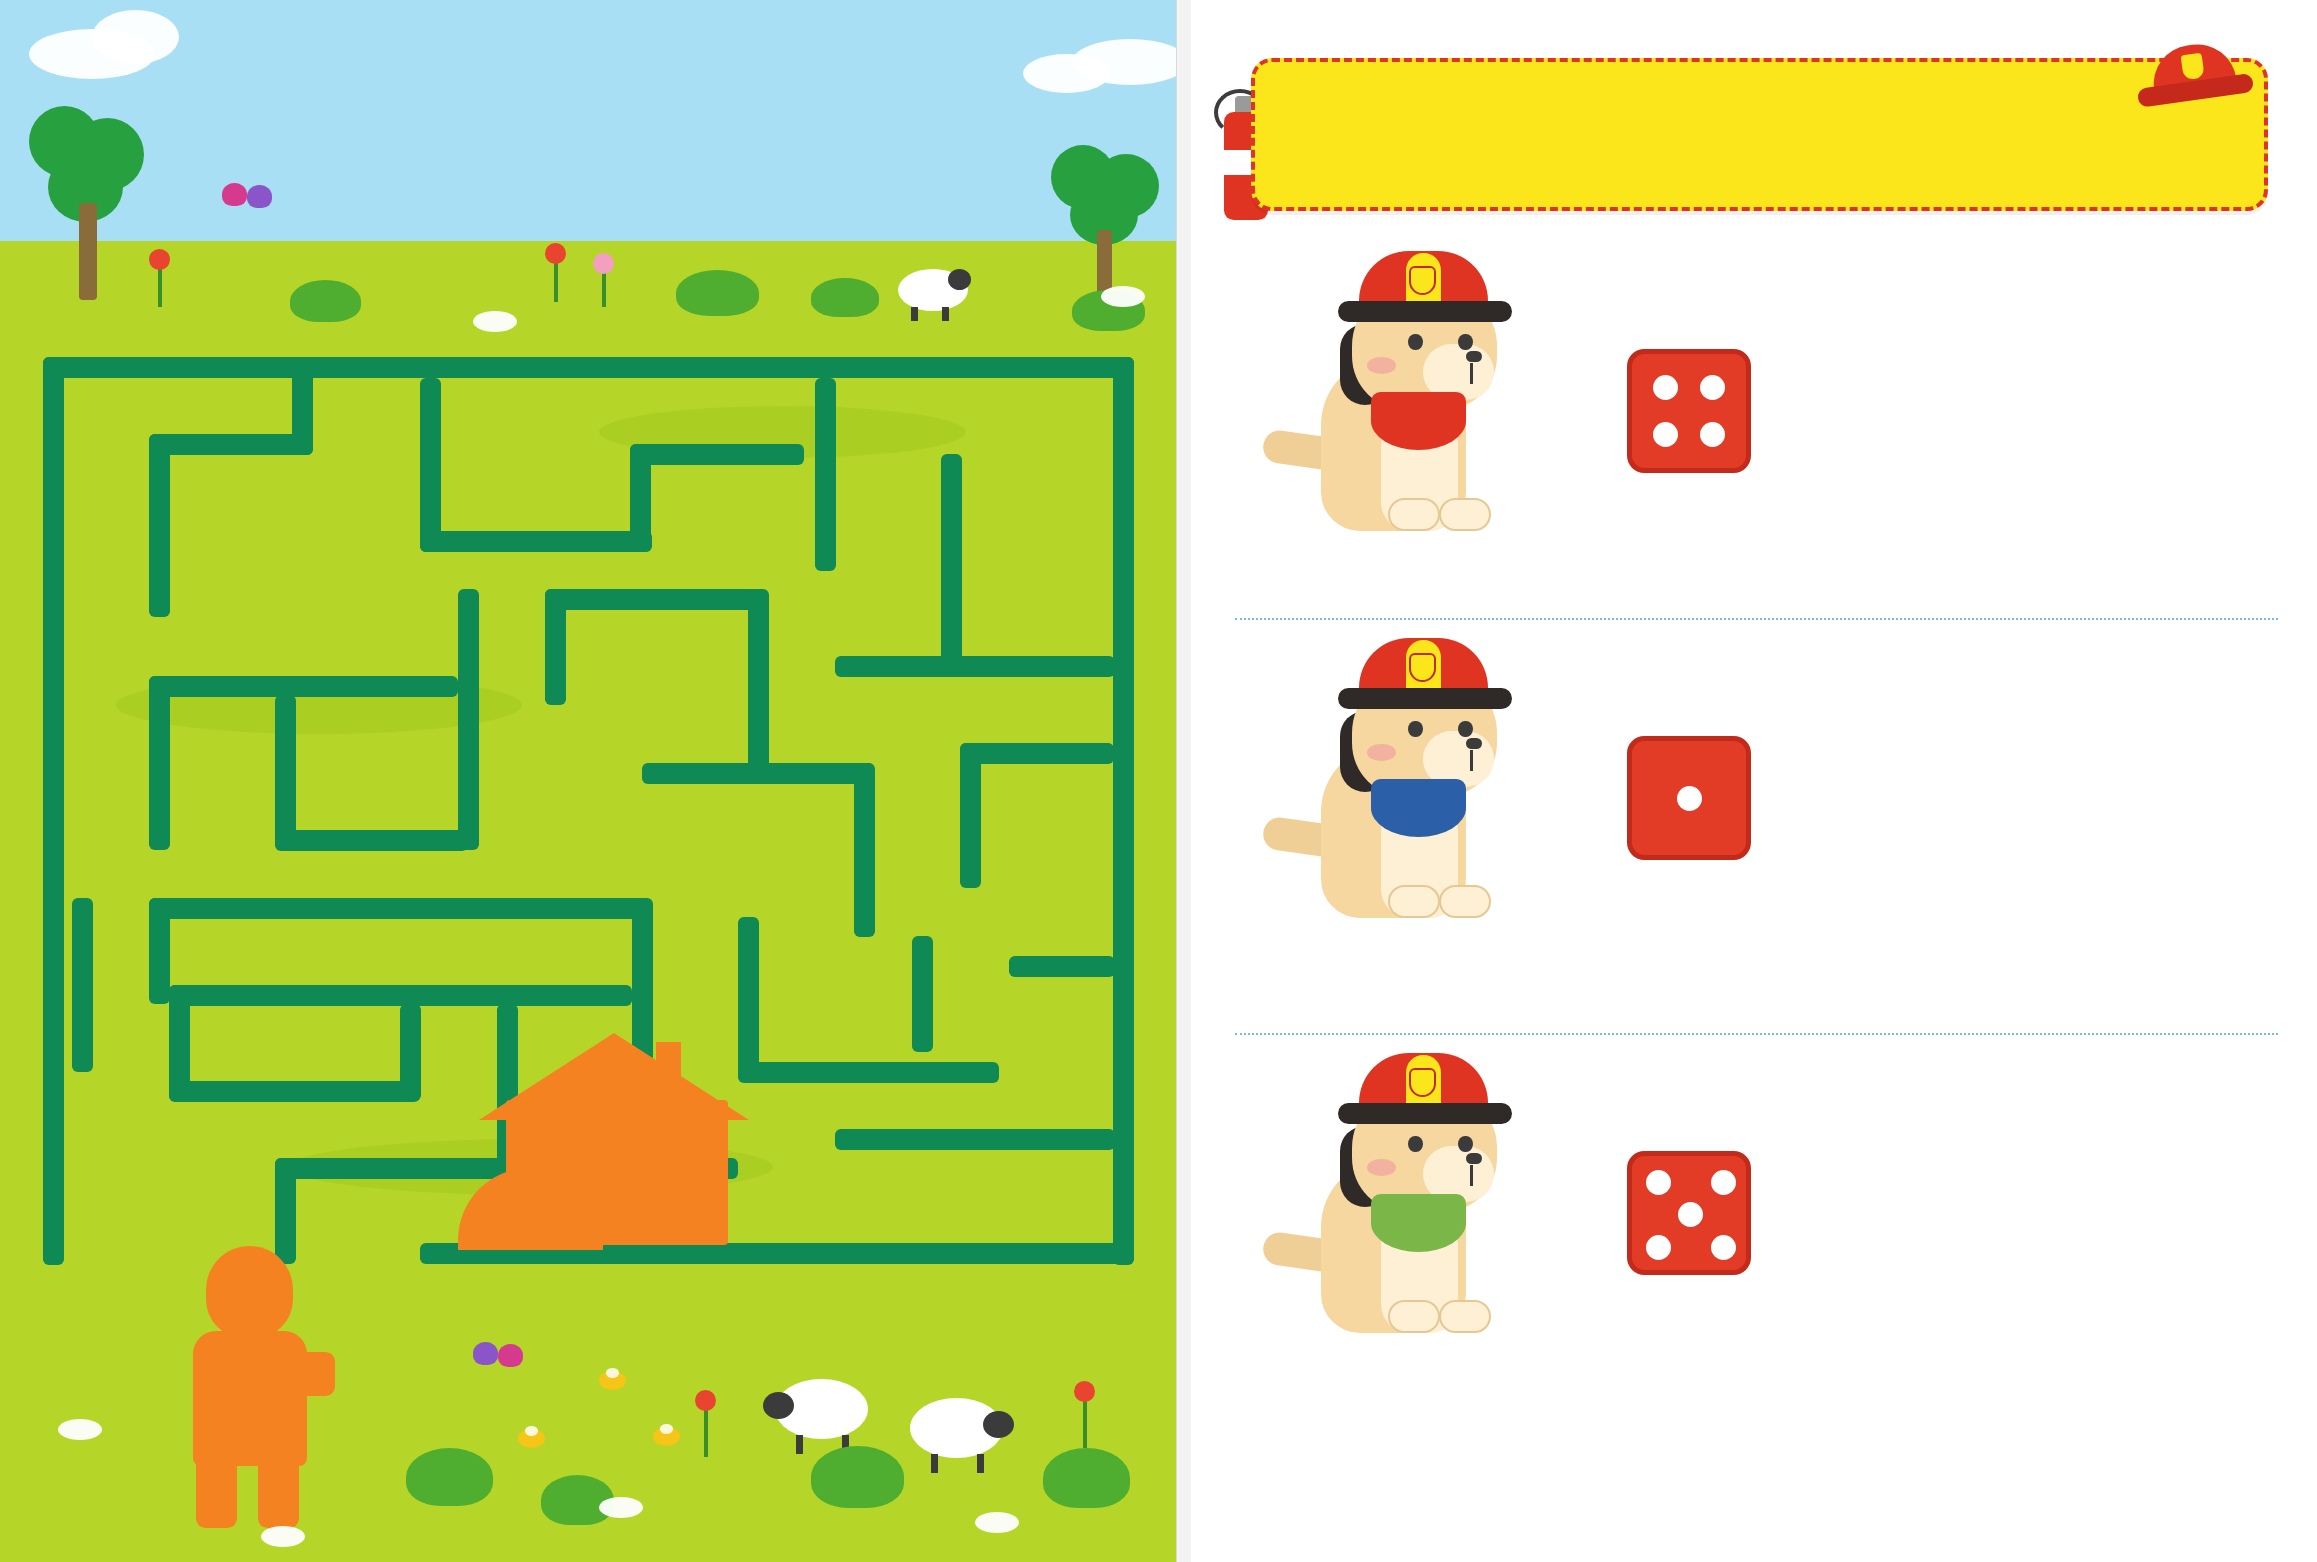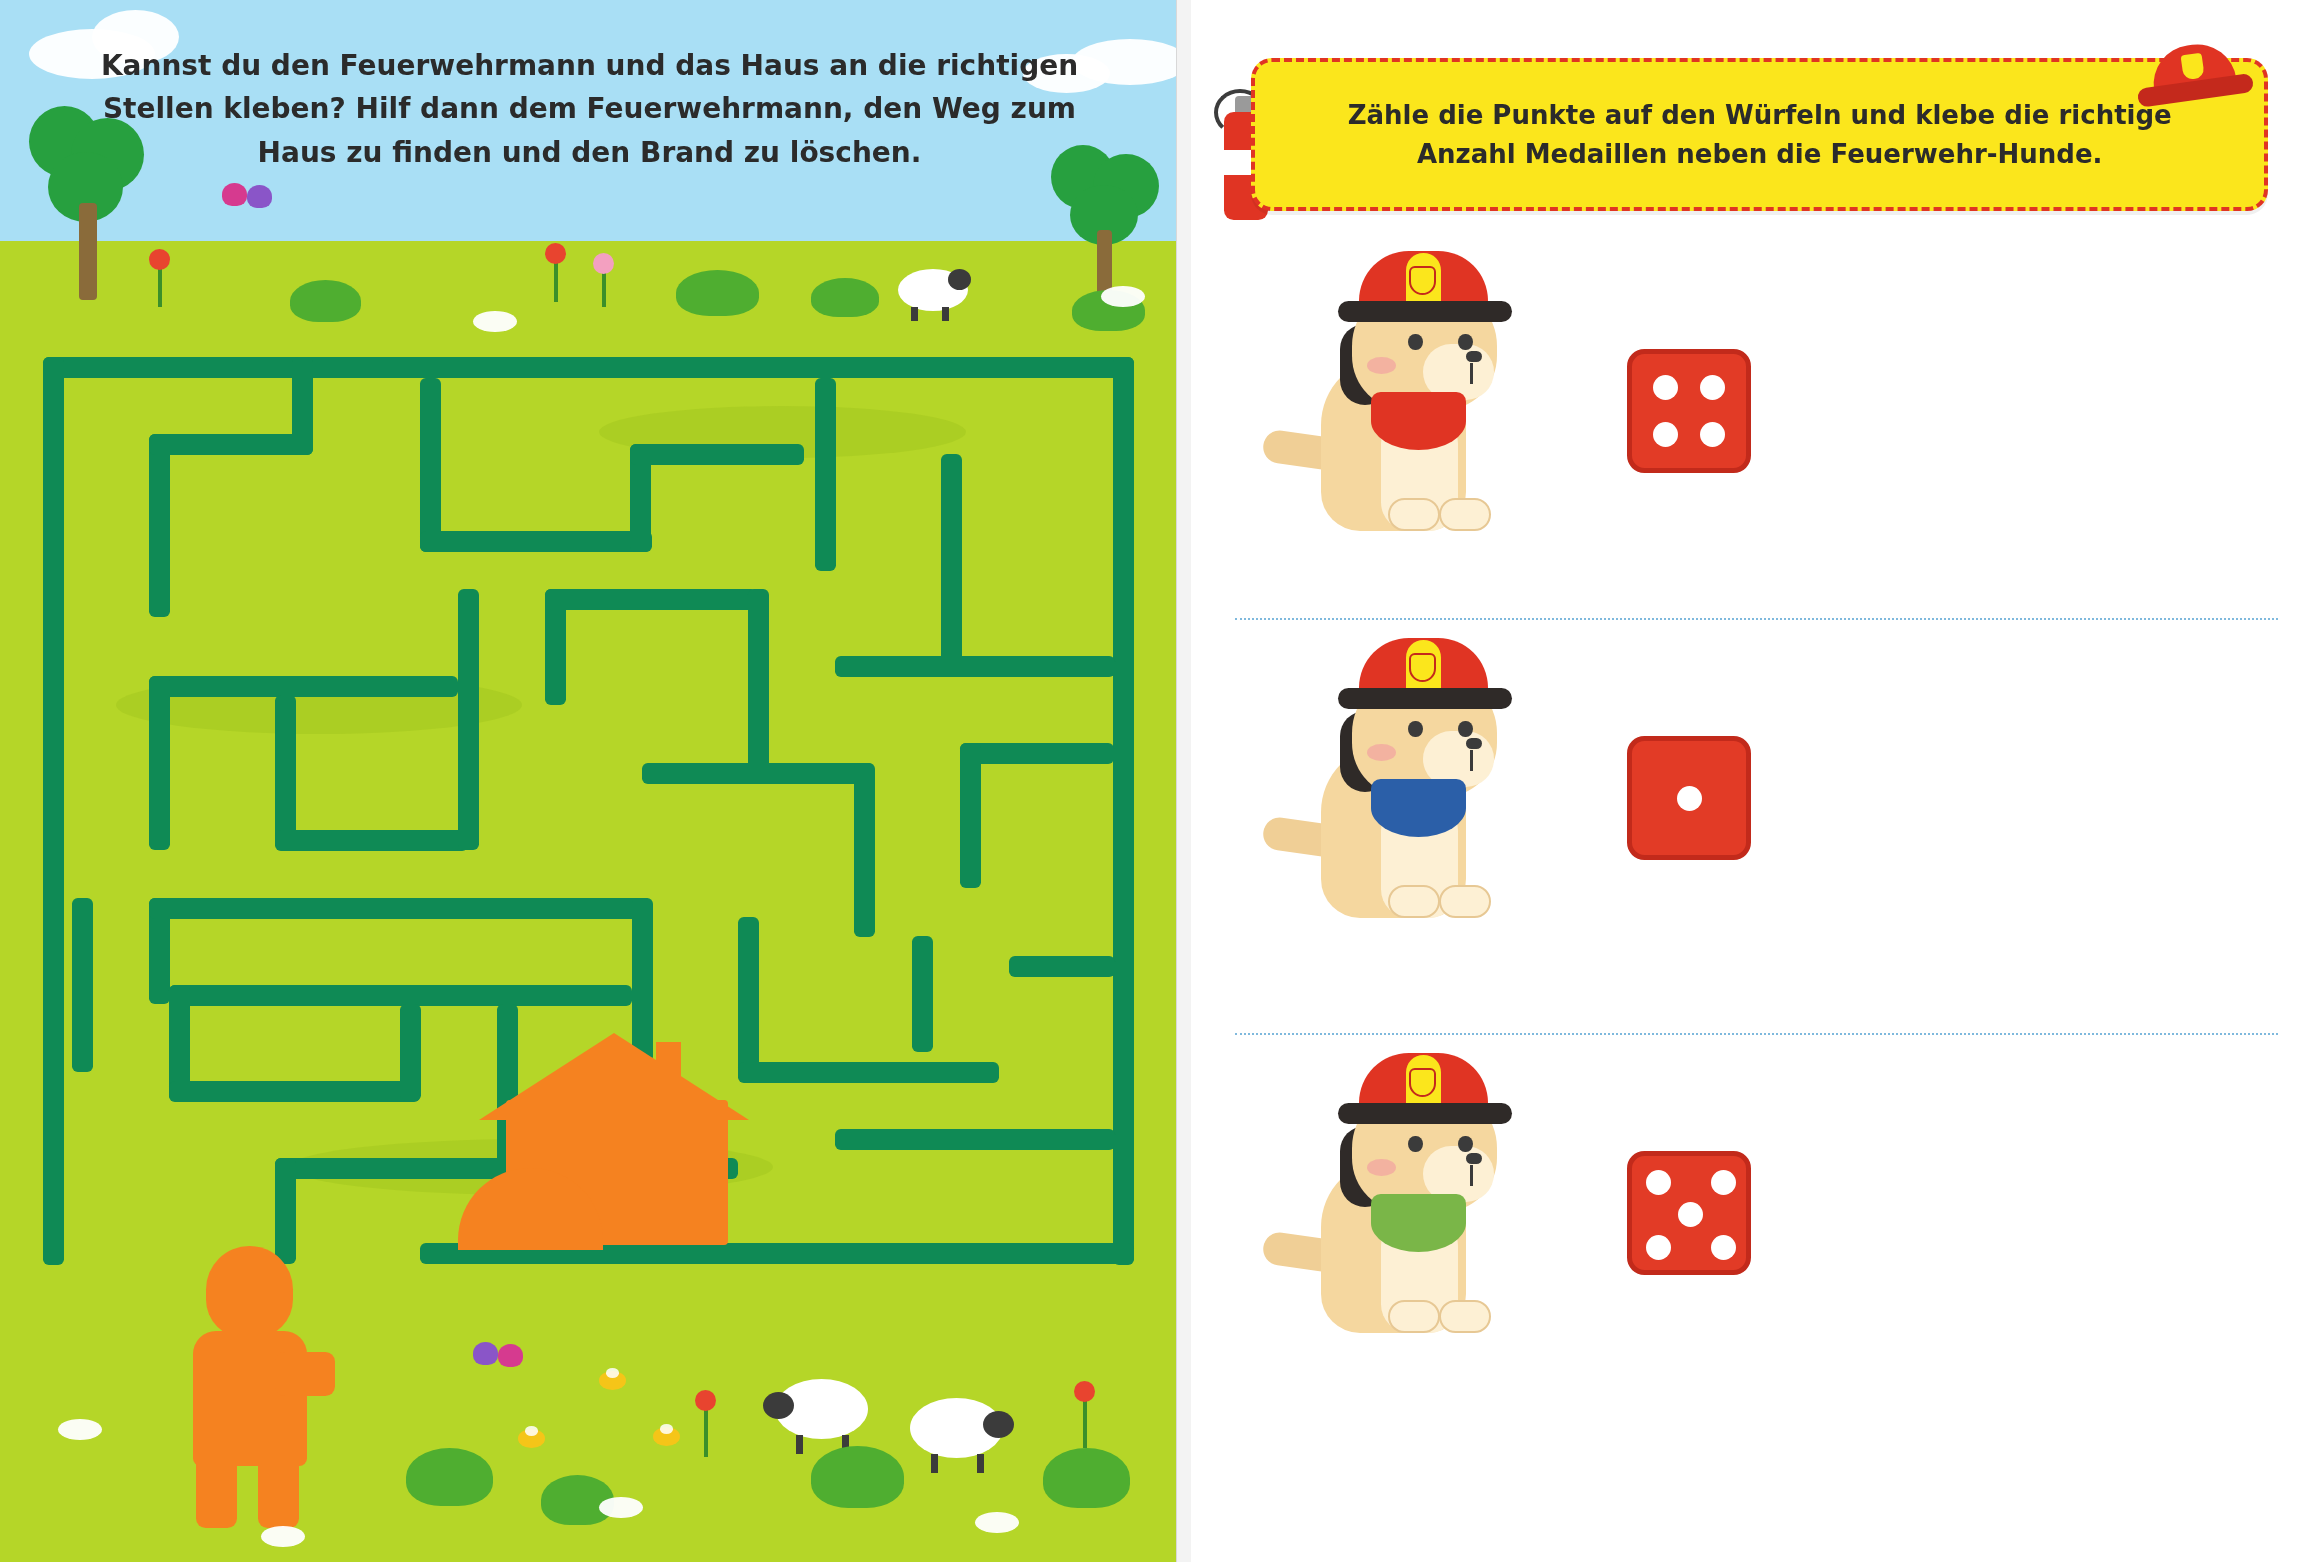--- a/index.html
+++ b/index.html
@@ -146,21 +146,20 @@
       <div class="bfly-w" style="left:25px;top:1.9px;background:#8a55c8;"></div>
     </div>
 
     <div class="sheep" style="left:888px;top:263px;width:87px;height:60px;">
       <div class="sheep-body" style="left:9.7px;top:5.8px;width:70px;height:42px;"></div>
       <div class="sheep-head" style="left:60px;top:5.8px;width:23px;height:21px;"></div>
       <div class="sheep-leg" style="left:23px;top:44px;height:13.5px;"></div>
       <div class="sheep-leg" style="left:54px;top:44px;height:13.5px;"></div>
     </div>
 
-    <div class="headline">Kannst du den Feuerwehrmann und das Haus an die richtigen Stellen kleben? Hilf dann dem Feuerwehrmann, den Weg zum Haus zu finden und den Brand zu löschen.</div>
 
     <div class="maze-wrap">
 
       <div class="wall" style="left:0;top:0;width:1091px;height:21px;"></div>
       <div class="wall" style="left:0;top:0;width:21px;height:908px;"></div>
       <div class="wall" style="left:1070px;top:0;width:21px;height:908px;"></div>
       <div class="wall" style="left:377px;top:886px;width:714px;height:21px;"></div>
 
       <div class="wall" style="left:106px;top:77px;width:21px;height:183px;"></div>
       <div class="wall" style="left:106px;top:77px;width:164px;height:21px;"></div>
@@ -268,21 +267,20 @@
   <div class="page-right">
 
     <div class="ext" style="left:19.3px;top:75px;">
       <div class="ext-hose"></div>
       <div class="ext-top"></div>
       <div class="ext-body"></div>
       <div class="ext-stripe"></div>
     </div>
 
     <div class="banner">
-      <div class="banner-text">Zähle die Punkte auf den Würfeln und klebe die richtige Anzahl Medaillen neben die Feuerwehr-Hunde.</div>
       <div class="helmet" style="top:-27px;right:13.5px;">
         <div class="helm-dome"></div>
         <div class="helm-badge"></div>
         <div class="helm-brim"></div>
       </div>
     </div>
 
     <div class="row" style="top:241px;">
       <div class="dog" style="left:97px;top:9.7px;">
         <div class="dog-tail"></div>

